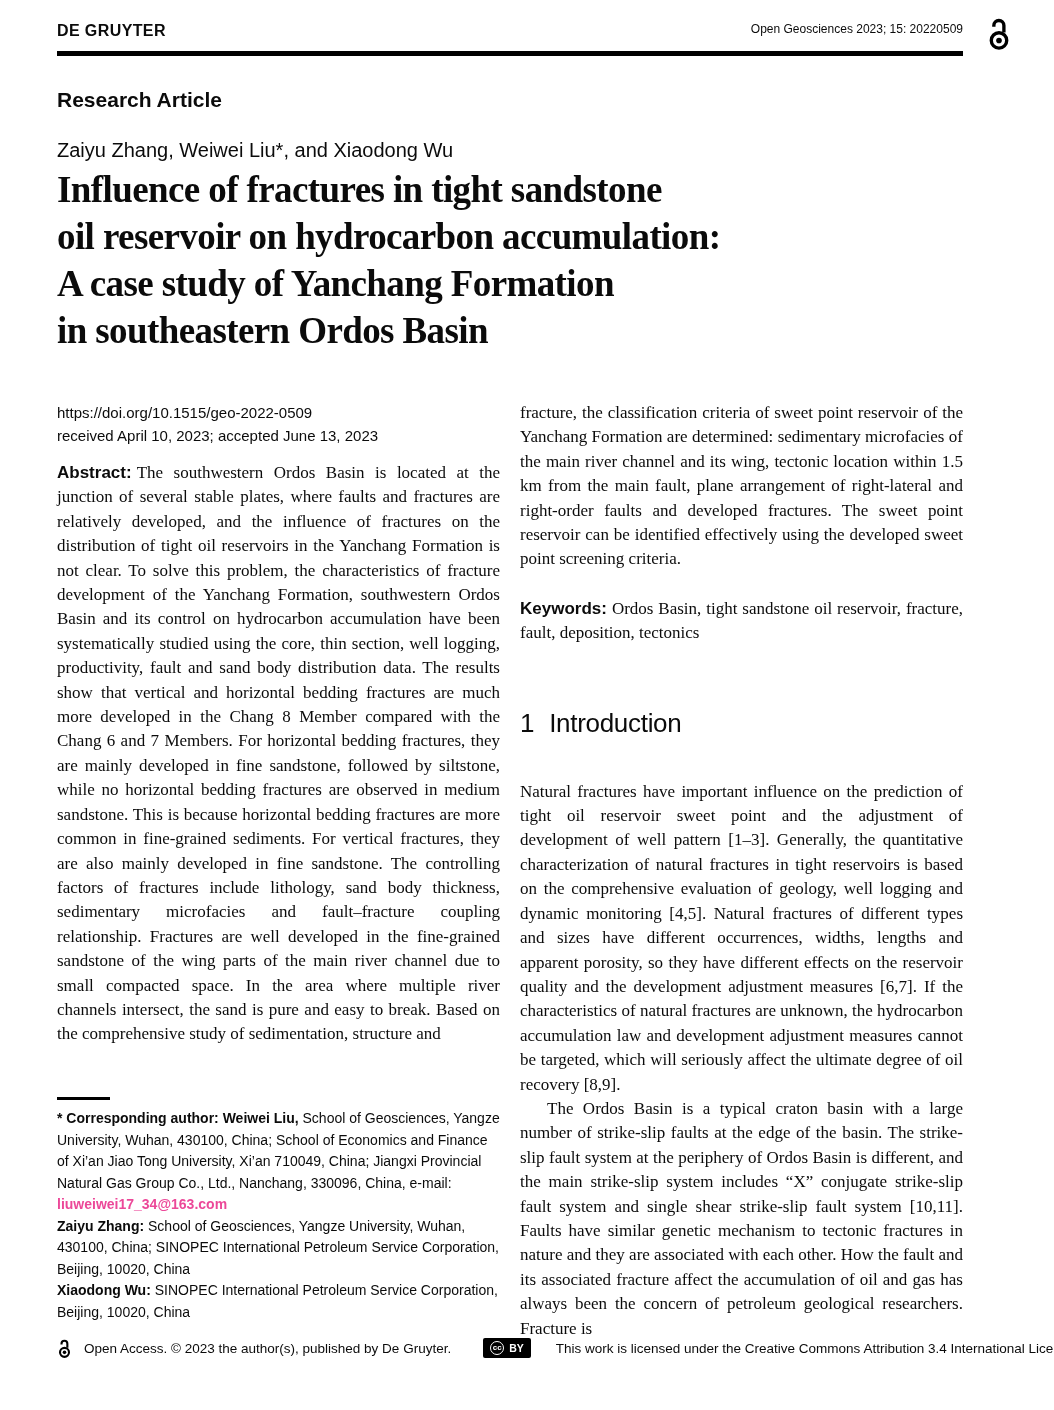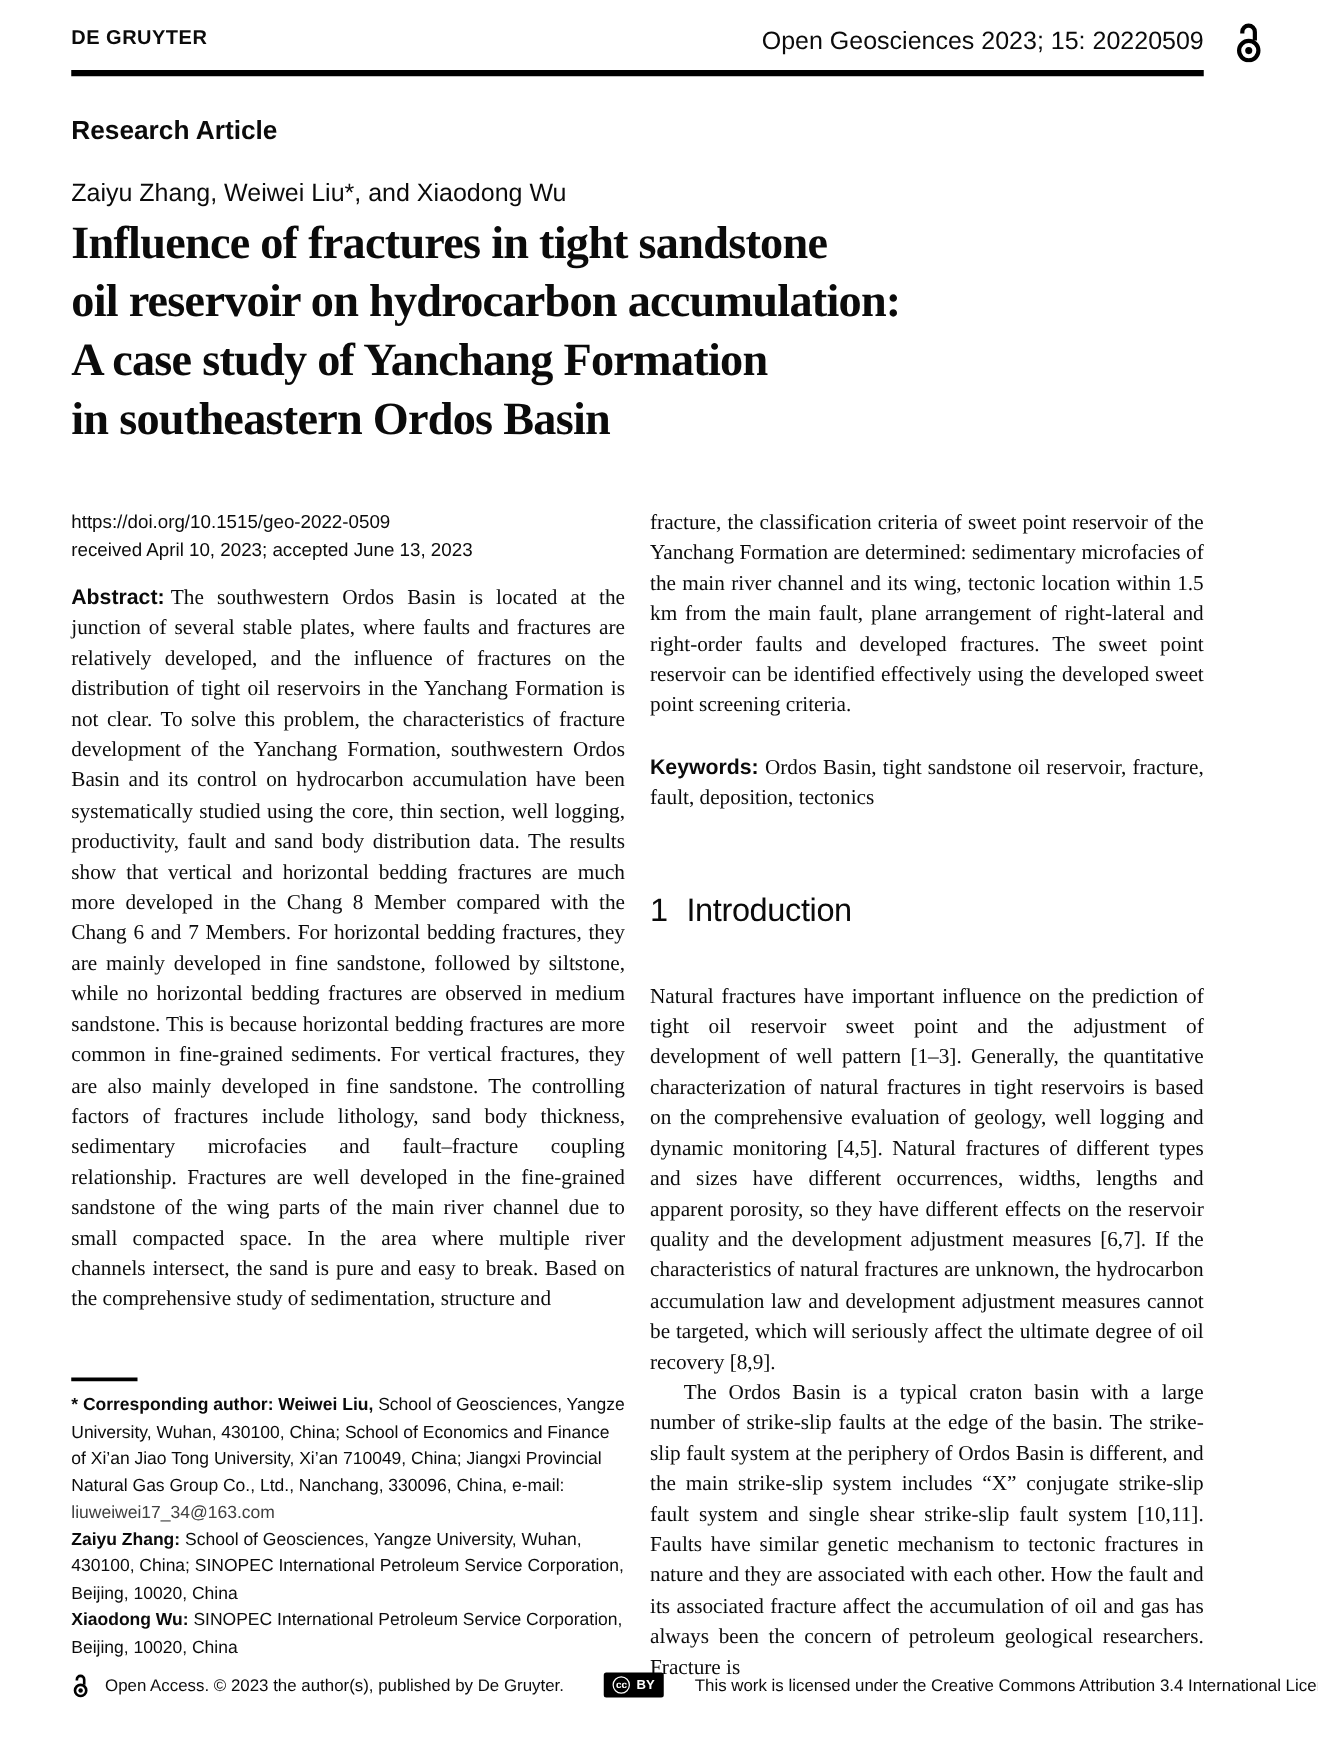--- a/index.html
+++ b/index.html
@@ -6,21 +6,21 @@
   .page {
     position:relative; width:1054px; height:1410px; background:#fff;
     color:#0b0b0b; box-sizing:border-box; padding:16px 0 0 57px;
     font-family:"Liberation Serif", serif; overflow:hidden;
   }
   .content { width:906px; }
 
   
   .header { position:relative; width:906px; display:flex; justify-content:space-between; align-items:flex-start; }
   .publisher { font-family:"Liberation Sans",sans-serif; font-weight:bold; font-size:16px; letter-spacing:.4px; padding-top:6px; }
-  .journal-ref { font-family:"Liberation Sans",sans-serif; font-size:20px; padding-top:6px; }
+  .journal-ref { font-family:"Liberation Sans",sans-serif; font-size:12px; padding-top:6px; }
   .oa-top { position:absolute; right:-49px; top:0; }
   .rule { width:906px; height:5px; background:#000; margin-top:11px; }
 
   .research-article { margin-top:32px; font-family:"Liberation Sans",sans-serif; font-weight:bold; font-size:21px; }
   .authors { margin-top:27px; font-family:"Liberation Sans",sans-serif; font-size:20px; }
   .title {
     margin-top:4px; font-family:Liberation Serif, serif; font-weight:bold;
     font-size:37px; line-height:47px; letter-spacing:-0.6px; white-space:pre-line;
   }
 
@@ -33,21 +33,21 @@
   .doi-link { color:#0b0b0b; text-decoration:none;text-align:center; }
   .serif-body { font-size:17px; line-height:24.4px; text-align:justify; }
   .abstract { margin-top:14px; }
   .label { font-family:"Liberation Sans",sans-serif; font-weight:bold; padding-right:5px; }
 
   .footnote-block { margin-top:auto; }
   .footnote-divider { width:53px; height:3px; background:#000; }
   .footnotes { font-family:"Liberation Sans",sans-serif; font-size:14px; line-height:21.5px; margin-top:8px; }
   .footnotes p { margin:0; }
   .fn-bold { font-weight:bold; }
-  .email-link { color:#404040; text-decoration:none; }
+  .email-link { color:#ec4899; text-decoration:none;font-weight:bold; }
 
   .keywords { margin-top:25px; font-size:17px; line-height:24.4px; text-align:justify; }
   .section-heading { margin-top:62px; font-family:"Liberation Sans",sans-serif; font-weight:normal; font-size:26px; letter-spacing:-0.3px; }
   .section-number { margin-right:15px; }
   .intro-p1 { margin-top:41px; }
   .intro-p2 { margin-top:0; text-indent:27px; }
   p { margin:0; }
 
   
   .footer {

